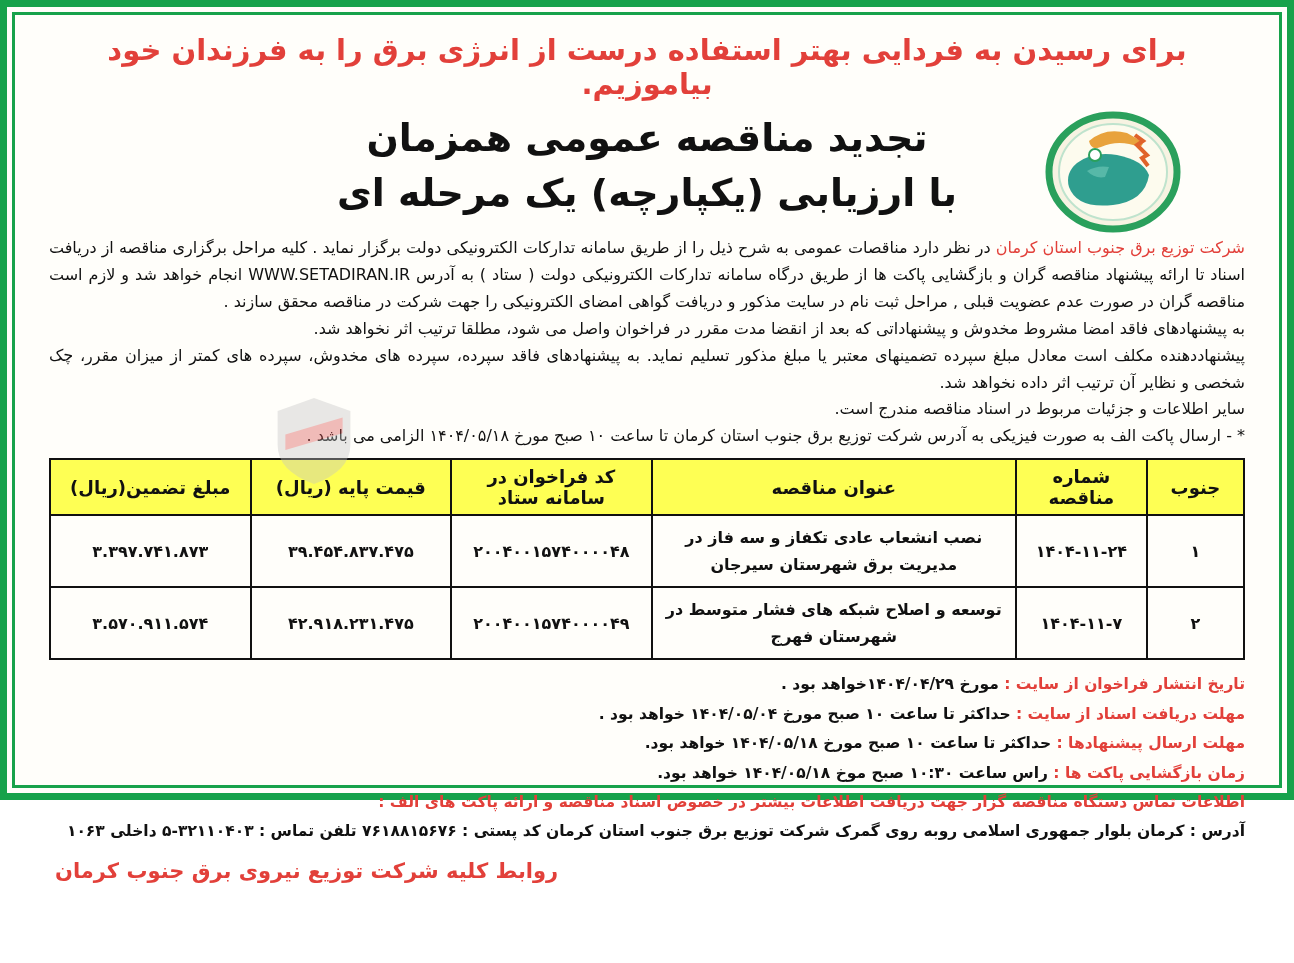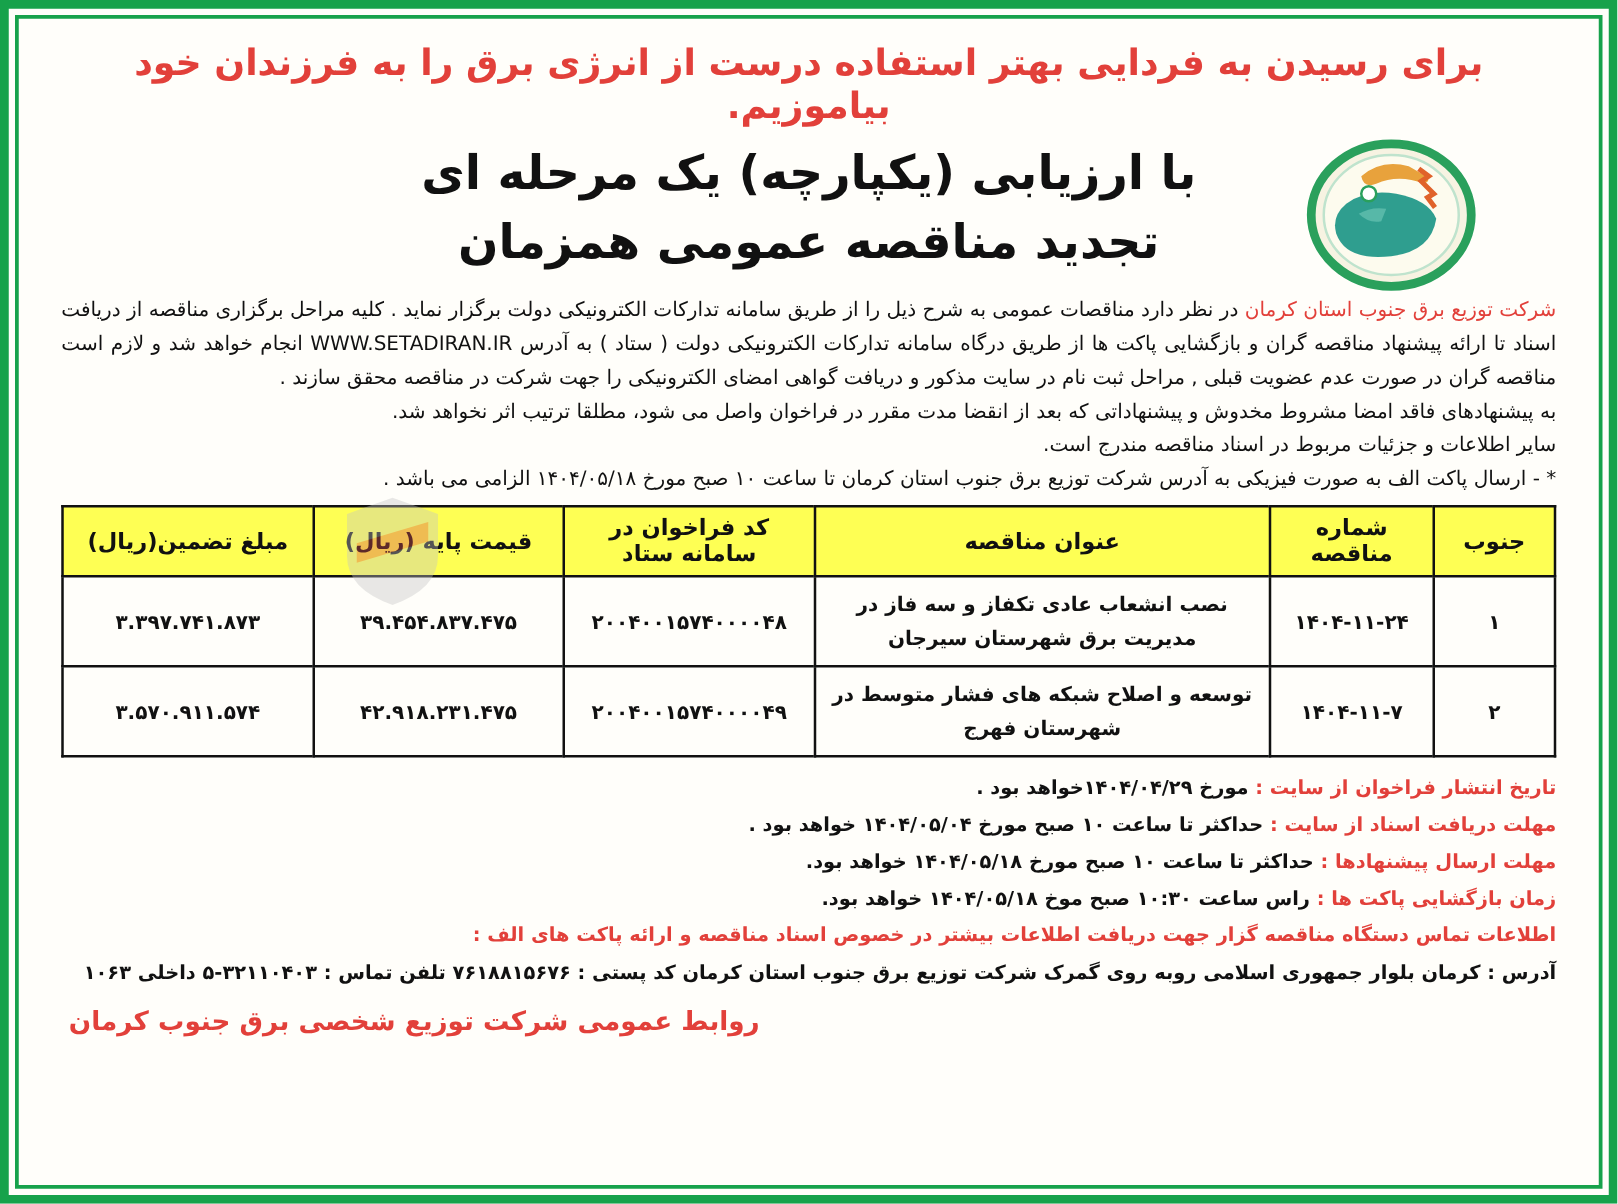--- a/index.html
+++ b/index.html
@@ -1,19 +1,19 @@
 <!DOCTYPE html>
 <html lang="fa" dir="rtl"><head>
 <meta charset="utf-8">
 <style>
   * { margin:0; padding:0; box-sizing:border-box; }
   html,body { width:1294px; height:963px; overflow:hidden; background:#ffffff; }
   body { font-family:"DejaVu Sans", sans-serif; }
   .page {
-    position:relative; width:1294px; height:963px;
+    position:relative; width:1294px; height:800px;
     background:#fffefa; border:7px solid #17a24b; padding:5px;
   }
   .inner-frame {
     position:relative; width:100%; height:100%;
     border:3px solid #17a24b; direction:rtl;
     padding:12px 34px 8px 34px;
   }
   .slogan {
     text-align:center; color:#e2403a; font-weight:bold;
     font-size:29px; margin-top:6px; letter-spacing:0;
@@ -59,27 +59,28 @@
 </head>
 <body>
 
 <div class="page">
   <div class="inner-frame">
 
     <div class="content-layer">
       <div class="slogan">برای رسیدن به فردایی بهتر استفاده درست از انرژی برق را به فرزندان خود بیاموزیم.</div>
 
       <div class="title-block">
+        <div class="title-line">تجدید مناقصه عمومی همزمان</div>
         <div class="title-line">با ارزیابی (یکپارچه) یک مرحله ای</div>
-        <div class="title-line">تجدید مناقصه عمومی همزمان</div>
       </div>
 
       <div class="body-text">
         <p><span class="red">شرکت توزیع برق جنوب استان کرمان</span><span> در نظر دارد مناقصات عمومی به شرح ذیل را از طریق سامانه تدارکات الکترونیکی دولت برگزار نماید . کلیه مراحل برگزاری مناقصه از دریافت اسناد تا ارائه پیشنهاد مناقصه گران و بازگشایی پاکت ها از طریق درگاه سامانه تدارکات الکترونیکی دولت ( ستاد ) به آدرس WWW.SETADIRAN.IR انجام خواهد شد و لازم است مناقصه گران در صورت عدم عضویت قبلی , مراحل ثبت نام در سایت مذکور و دریافت گواهی امضای الکترونیکی را جهت شرکت در مناقصه محقق سازند .</span></p>
         <p>به پیشنهادهای فاقد امضا مشروط مخدوش و پیشنهاداتی که بعد از انقضا مدت مقرر در فراخوان واصل می شود، مطلقا ترتیب اثر نخواهد شد.</p>
+        <p>پیشنهاددهنده مکلف است معادل مبلغ سپرده تضمینهای معتبر یا مبلغ مذکور تسلیم نماید. به پیشنهادهای فاقد سپرده، سپرده های مخدوش، سپرده های کمتر از میزان مقرر، چک شخصی و نظایر آن ترتیب اثر داده نخواهد شد.</p>
         <p>سایر اطلاعات و جزئیات مربوط در اسناد مناقصه مندرج است.</p>
         <p class="star-line">* - ارسال پاکت الف به صورت فیزیکی به آدرس شرکت توزیع برق جنوب استان کرمان تا ساعت ۱۰ صبح  مورخ ۱۴۰۴/۰۵/۱۸ الزامی می باشد .</p>
       </div>
 
       <table class="tenders">
         <colgroup>
           <col style="width:95px">
           <col style="width:128px">
           <col style="width:356px">
           <col style="width:196px">
@@ -118,21 +119,21 @@
 
       <div class="schedule">
         <div><span class="label">تاریخ انتشار فراخوان از سایت :</span><span> مورخ ۱۴۰۴/۰۴/۲۹خواهد بود .</span></div>
         <div><span class="label">مهلت دریافت اسناد از سایت :</span><span> حداکثر تا ساعت ۱۰ صبح مورخ ۱۴۰۴/۰۵/۰۴ خواهد بود .</span></div>
         <div><span class="label">مهلت ارسال پیشنهادها :</span><span> حداکثر تا ساعت ۱۰ صبح مورخ ۱۴۰۴/۰۵/۱۸ خواهد بود.</span></div>
         <div><span class="label">زمان بازگشایی پاکت ها :</span><span> راس ساعت ۱۰:۳۰ صبح موخ ۱۴۰۴/۰۵/۱۸ خواهد بود.</span></div>
         <div class="contact-header">اطلاعات تماس دستگاه مناقصه گزار جهت دریافت اطلاعات بیشتر در خصوص اسناد مناقصه و ارائه پاکت های الف :</div>
         <div>آدرس : کرمان بلوار جمهوری اسلامی روبه روی گمرک شرکت توزیع برق جنوب استان کرمان کد پستی : ۷۶۱۸۸۱۵۶۷۶ تلفن تماس : ۳۲۱۱۰۴۰۳-۵ داخلی ۱۰۶۳</div>
       </div>
 
-      <div class="footer-line">روابط عمومی شرکت توزیع شخصی برق جنوب کرمان</div>
+      <div class="footer-line">روابط کلیه شرکت توزیع نیروی برق جنوب کرمان</div>
     </div>
 
     <div class="logo-abs">
       <svg width="140" height="122" viewBox="0 0 140 122">
         <ellipse cx="70" cy="61" rx="64" ry="57" fill="#f7f3e2" stroke="#2aa05c" stroke-width="7"></ellipse>
         <ellipse cx="70" cy="61" rx="54" ry="48" fill="#fdfbee" stroke="#bfe3cd" stroke-width="2"></ellipse>
         <path d="M46 30 q16 -14 38 -8 l14 8 q4 4 -2 6 q-20 -8 -38 0 q-10 4 -12 -6z" fill="#e8a23c"></path>
         <path d="M92 24 l8 6 -6 4 10 10 -5 3 6 8" stroke="#e0622a" stroke-width="4" fill="none"></path>
         <path d="M34 52 q16 -12 40 -8 q26 5 32 20 q-4 26 -36 30 q-36 4 -44 -18 q-4 -14 8 -24z" fill="#2f9e8f"></path>
         <path d="M44 60 q10 -6 22 -4 l-4 10 q-10 2 -18 -6z" fill="#57b8a8"></path>

